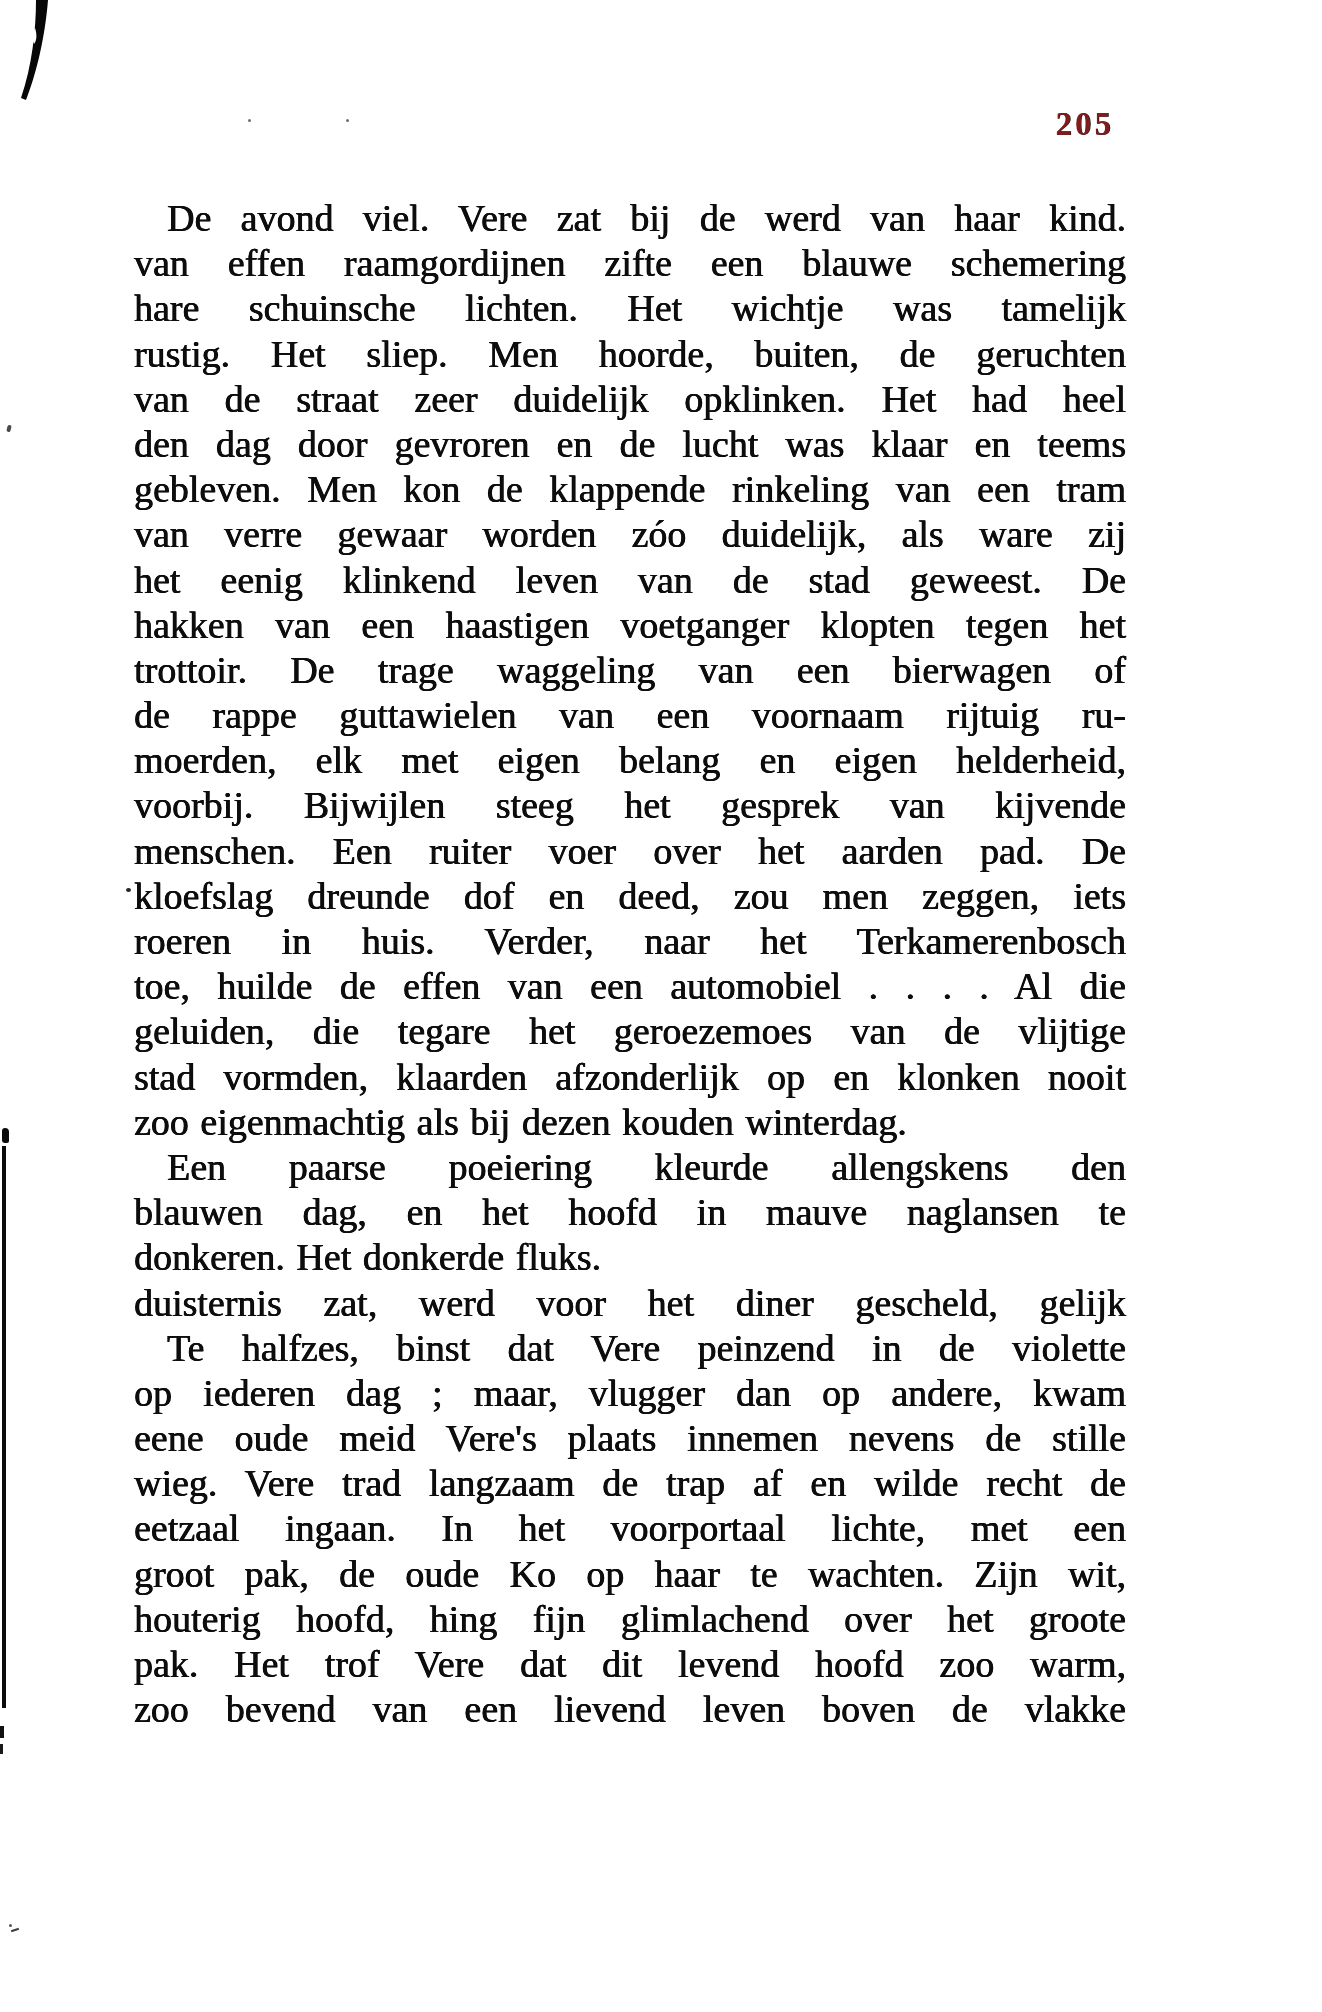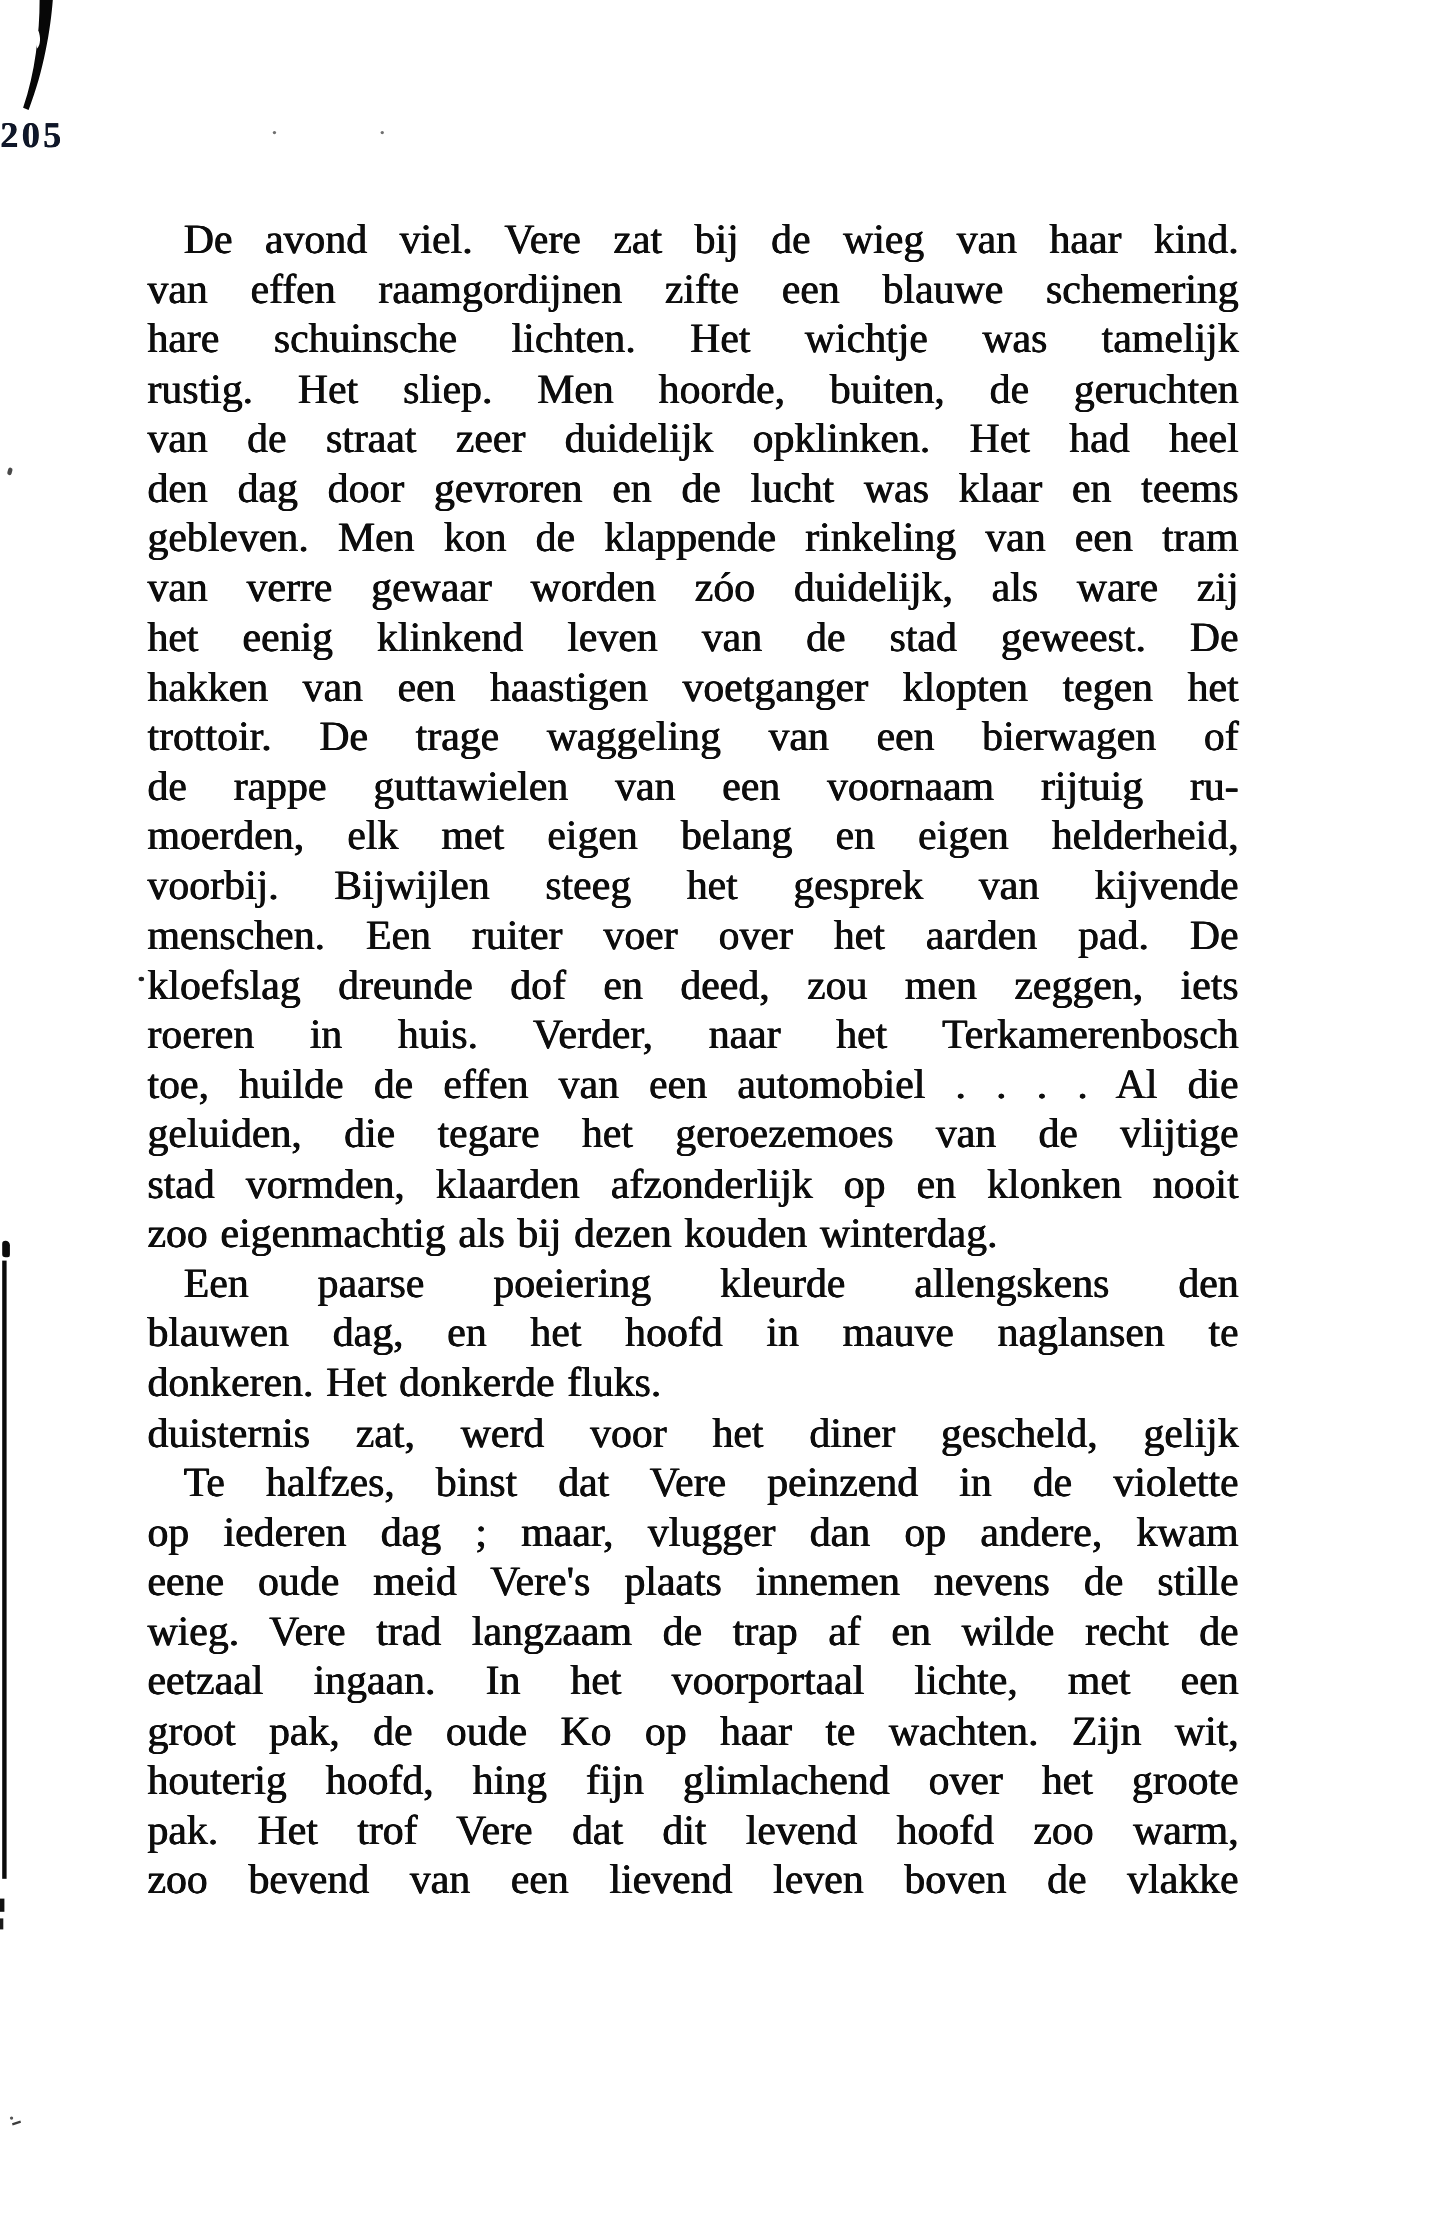--- a/index.html
+++ b/index.html
@@ -18,25 +18,25 @@
   .page {
     position: absolute;
     inset: 0;
   }
   
   .page-number {
     position: absolute;
     top: 106px;
     left: 0;
     width: 1114px;
-    text-align: left;
+    text-align: right;
     font-size: 33px;
     font-weight: 700;
     letter-spacing: 3px;
-    color: #0f172a;
+    color: #7f1d1d;
     text-shadow: 0.4px 0 0 #0c0c0c;
   }
   
   .text-block {
     position: absolute;
     top: 196px;
     left: 134px;
     width: 992px;
     font-size: 38px;
     line-height: 45.2px;
@@ -169,21 +169,21 @@
   <div class="speck-a"></div>
   <div class="speck-b"></div>
   <div class="speck-c"></div>
   <div class="ink-dot"></div>
   <div class="squiggle-1"></div>
   <div class="squiggle-2"></div>
 
   <div class="page-number">205</div>
 
   <div class="text-block">
-    <div class="line indent">De avond viel. Vere zat bij de wieg van haar kind.</div>
+    <div class="line indent">De avond viel. Vere zat bij de werd van haar kind.</div>
     <div class="line">van effen raamgordijnen zifte een blauwe schemering</div>
     <div class="line">hare schuinsche lichten. Het wichtje was tamelijk</div>
     <div class="line">rustig. Het sliep. Men hoorde, buiten, de geruchten</div>
     <div class="line">van de straat zeer duidelijk opklinken. Het had heel</div>
     <div class="line">den dag door gevroren en de lucht was klaar en teems</div>
     <div class="line">gebleven. Men kon de klappende rinkeling van een tram</div>
     <div class="line">van verre gewaar worden zóo duidelijk, als ware zij</div>
     <div class="line">het eenig klinkend leven van de stad geweest. De</div>
     <div class="line">hakken van een haastigen voetganger klopten tegen het</div>
     <div class="line">trottoir. De trage waggeling van een bierwagen of</div>

